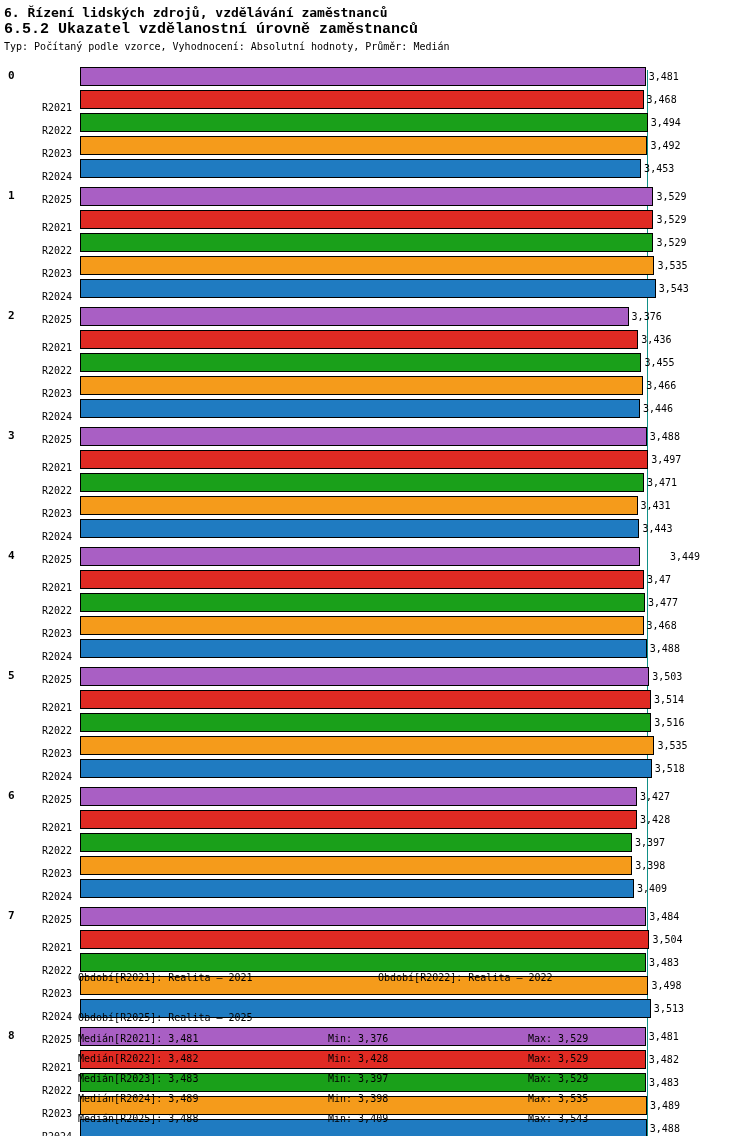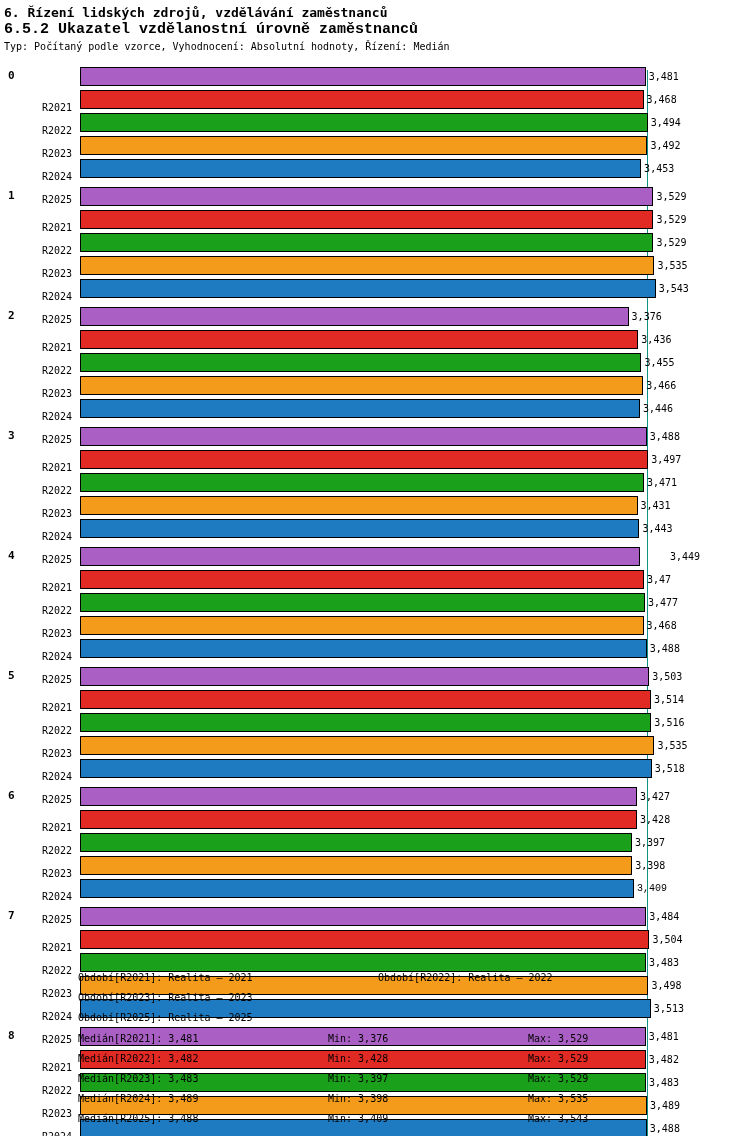--- a/index.html
+++ b/index.html
@@ -132,21 +132,21 @@
   .stats-med { position: absolute; left: 78px; white-space: nowrap; }
   .stats-min { position: absolute; left: 328px; white-space: nowrap; }
   .stats-max { position: absolute; left: 528px; white-space: nowrap; }
 </style>
 </head>
 <body>
 
 <div class="titles">
   <div class="title-1">6. Řízení lidských zdrojů, vzdělávání zaměstnanců</div>
   <div class="title-2">6.5.2 Ukazatel vzdělanostní úrovně zaměstnanců</div>
-  <div class="subtitle">Typ: Počítaný podle vzorce, Vyhodnocení: Absolutní hodnoty, Řízení: Medián</div>
+  <div class="subtitle">Typ: Počítaný podle vzorce, Vyhodnocení: Absolutní hodnoty, Průměr: Medián</div>
 </div>
 
 <div class="chart-area">
   <div class="axis-zero">0</div>
   <div class="plot" id="plot">
       <div class="median-line" style="left: 646.8px; top: 10px; height: 1080px;"></div>
       <div class="group" style="padding-top: 5px;">
         <div class="group-label" style="top: 10px;">0</div>
         <div class="row">
           <div class="row-label">R2021</div>
@@ -401,21 +401,21 @@
           <div class="row-label">R2024</div>
           <div class="bar-track">
             <div class="bar" style="width: 552.175px; background: rgb(245, 155, 27);"></div>
             <div class="bar-value" style="left: 555.175px;">3,398</div>
           </div>
         </div>
         <div class="row">
           <div class="row-label">R2025</div>
           <div class="bar-track">
             <div class="bar" style="width: 553.962px; background: rgb(31, 123, 193);"></div>
-            <div class="bar-value" style="left: 556.962px; font-family: Liberation Mono, monospace;">3,409</div>
+            <div class="bar-value" style="left: 556.962px;">3,409</div>
           </div>
         </div>
       </div>
       <div class="group" style="padding-top: 5px;">
         <div class="group-label" style="top: 10px;">7</div>
         <div class="row">
           <div class="row-label">R2021</div>
           <div class="bar-track">
             <div class="bar" style="width: 566.15px; background: rgb(169, 95, 196);"></div>
             <div class="bar-value" style="left: 569.15px;">3,484</div>
@@ -490,21 +490,20 @@
       </div>
     </div>
 </div>
 
 <div class="legend" id="legend">
     <div class="legend-row">
       <span class="legend-col-a">Období[R2021]: Realita – 2021</span>
       <span class="legend-col-b">Období[R2022]: Realita – 2022</span>
     </div>
     <div class="legend-row">
-      <span class="legend-col-a">Období[R2023]: Realita – 2023</span>
     </div>
     <div class="legend-row">
       <span class="legend-col-a">Období[R2025]: Realita – 2025</span>
     </div>
   </div>
 <div class="stats" id="stats">
     <div class="stats-row">
       <span class="stats-med">Medián[R2021]: 3,481</span>
       <span class="stats-min">Min: 3,376</span>
       <span class="stats-max">Max: 3,529</span>

